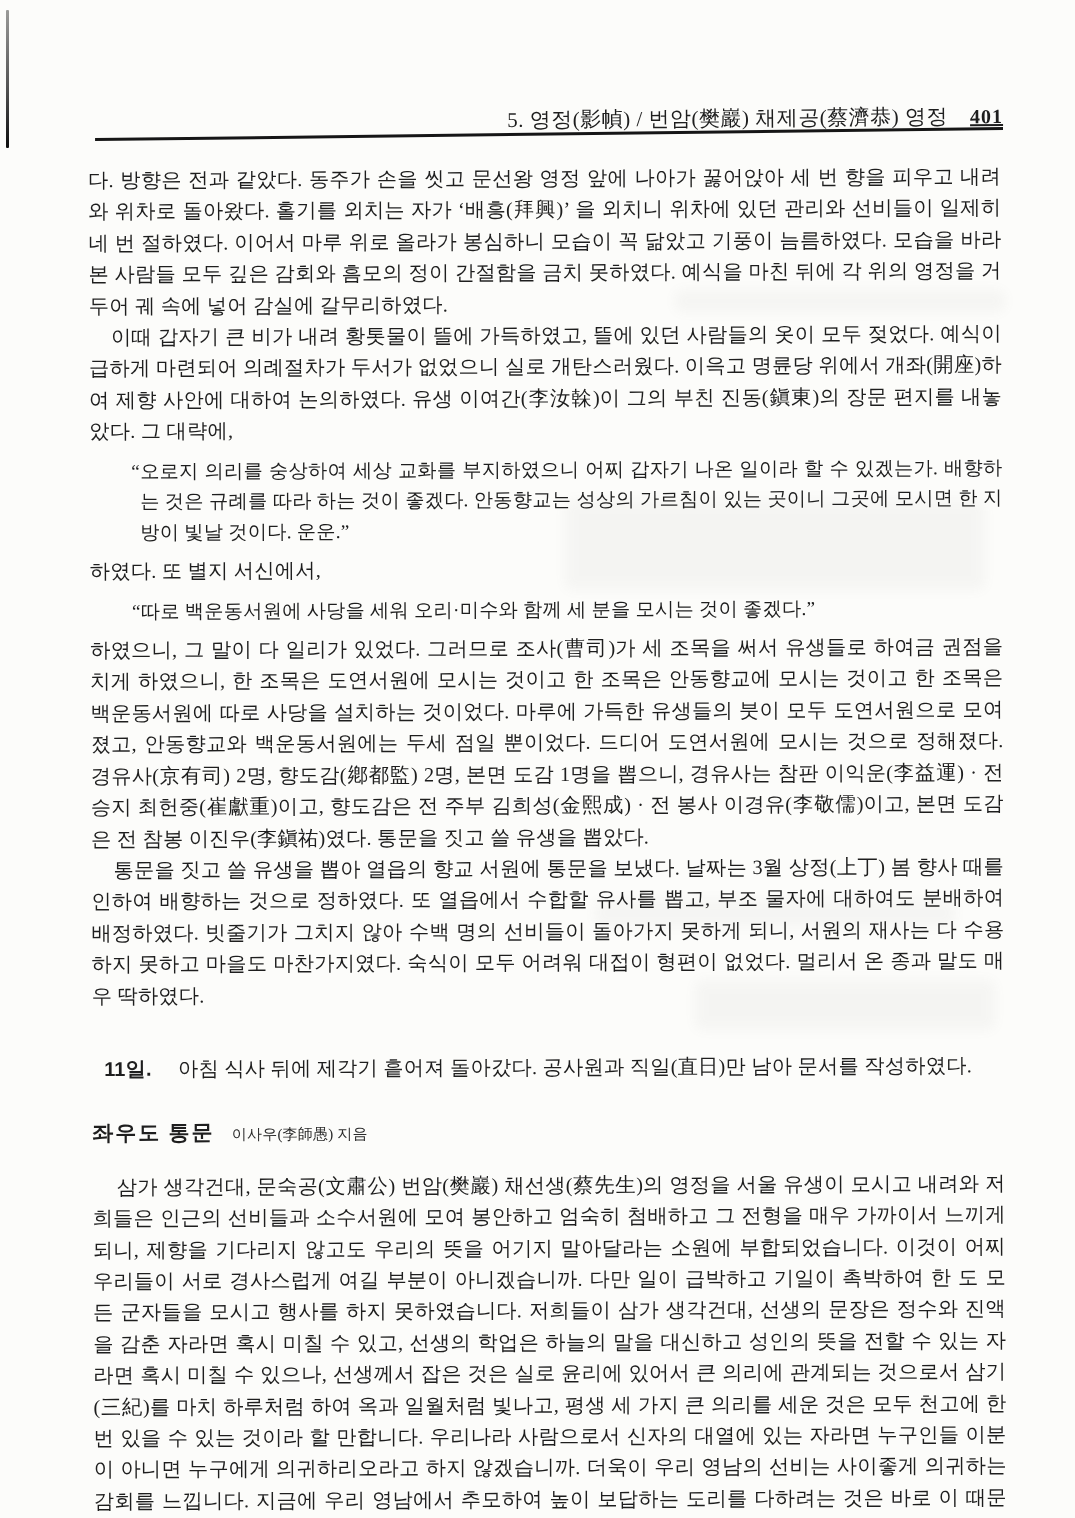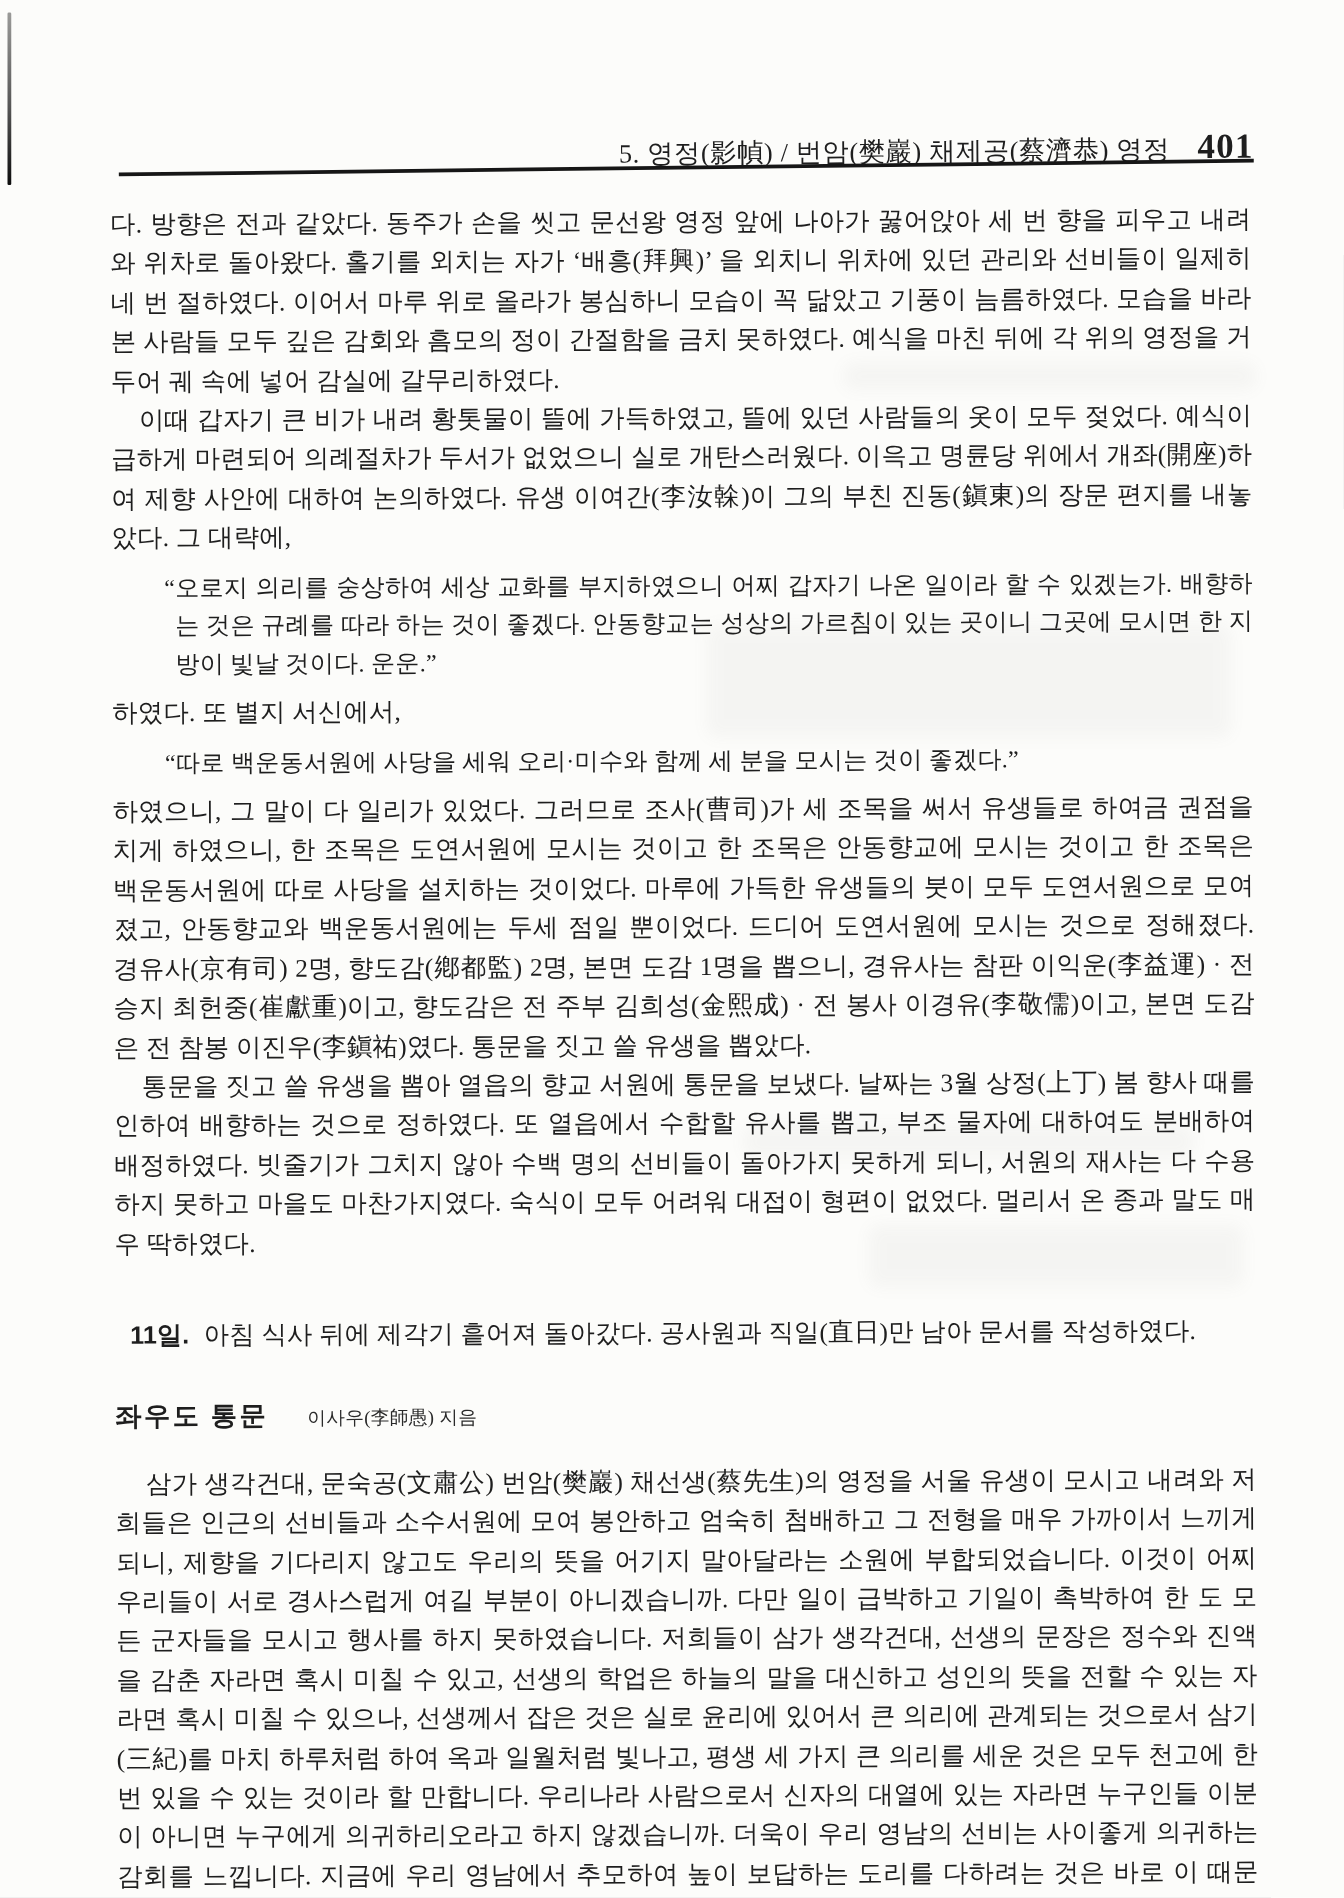--- a/index.html
+++ b/index.html
@@ -49,23 +49,24 @@
     white-space: nowrap;
     transform: rotate(-0.45deg);
     transform-origin: right center;
   }
   .running-head .head-title {
     font-size: 21px;
     letter-spacing: 0.5px;
   }
   .running-head .head-page {
     font-weight: 700;
-    font-size: 28px;
+    font-size: 20px;
     margin-left: 18px;
     letter-spacing: 1px;
+    text-decoration: underline;
   }
   .head-rule {
     position: absolute;
     top: 127px;
     left: 95px;
     width: 908px;
     height: 2.6px;
     background: #161616;
     transform: rotate(-0.7deg);
     transform-origin: right center;
@@ -93,35 +94,35 @@
     padding-left: 0.45em;
   }
   .diary {
     margin-top: 42px;
     text-indent: 0.6em;
   }
   .diary .day {
     font-weight: 700;
     font-family: "Liberation Sans", "DejaVu Sans", sans-serif;
     font-size: 20px;
-    margin-right: 6px;
+    margin-right: 21px;
   }
   .section-head {
     margin-top: 33px;
     white-space: nowrap;
   }
   .section-head .sec-title {
     font-weight: 700;
     font-size: 21px;
     letter-spacing: 2px;
     margin-top: 35px;
   }
   .section-head .sec-byline {
     font-size: 15px;
-    margin-left: 26px;
+    margin-left: 12px;
     color: #2a2a2a;
   }
   .tongmun {
     margin-top: 20px;
     text-indent: 1.2em;
   }
 </style>
 </head>
 <body>
 

